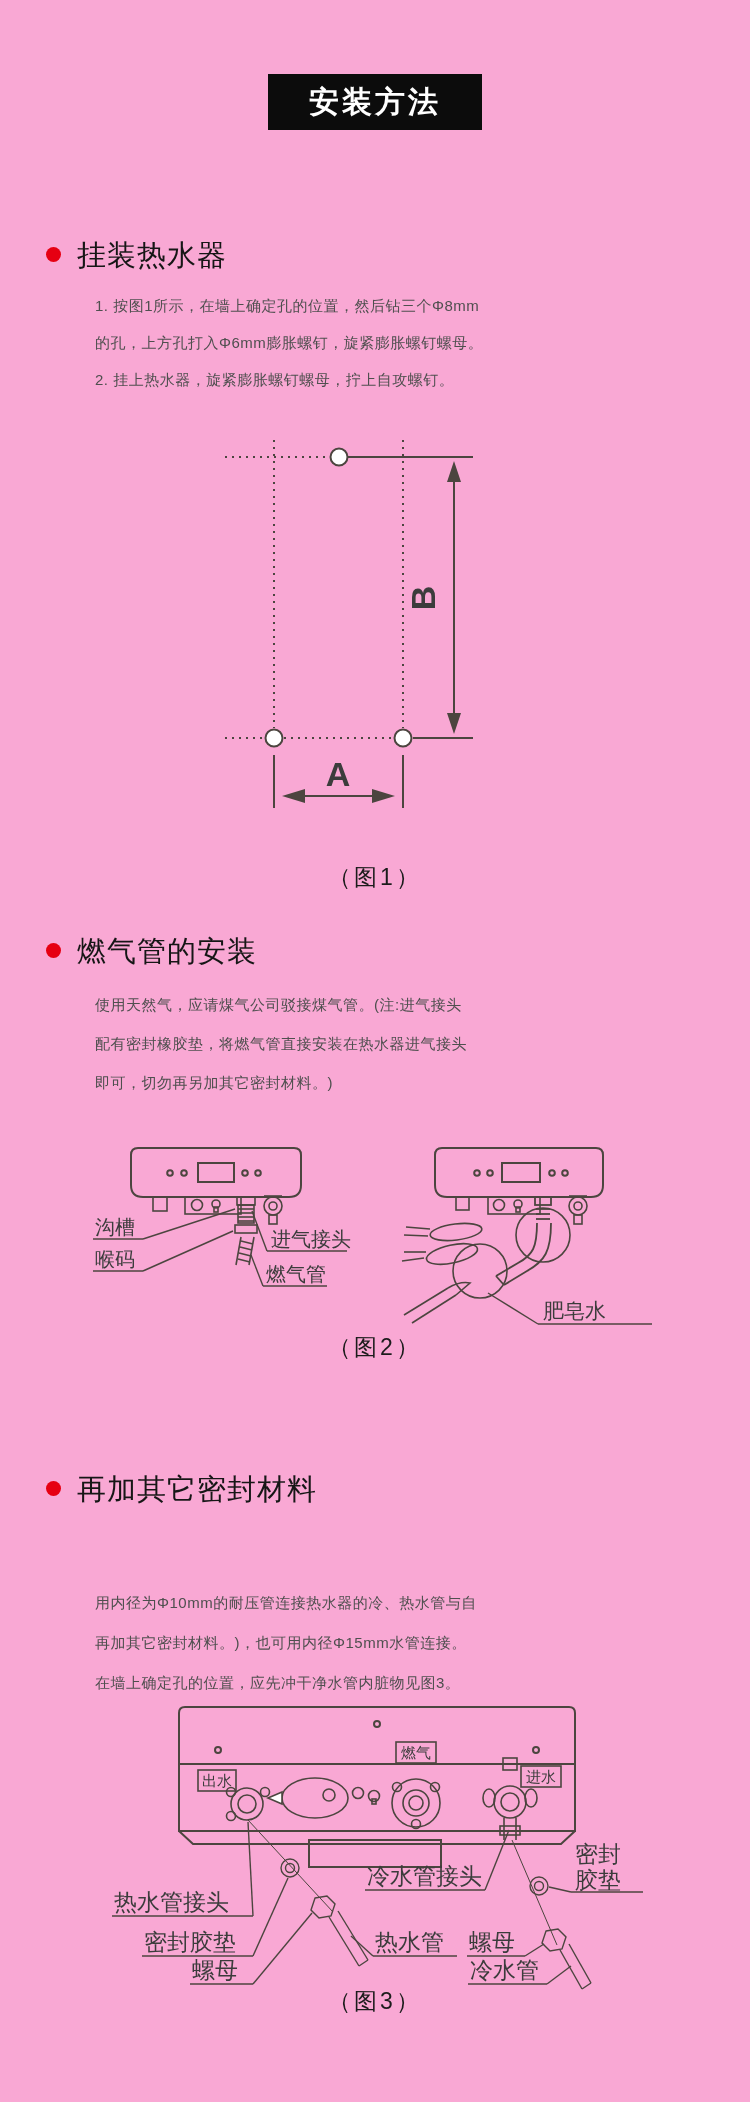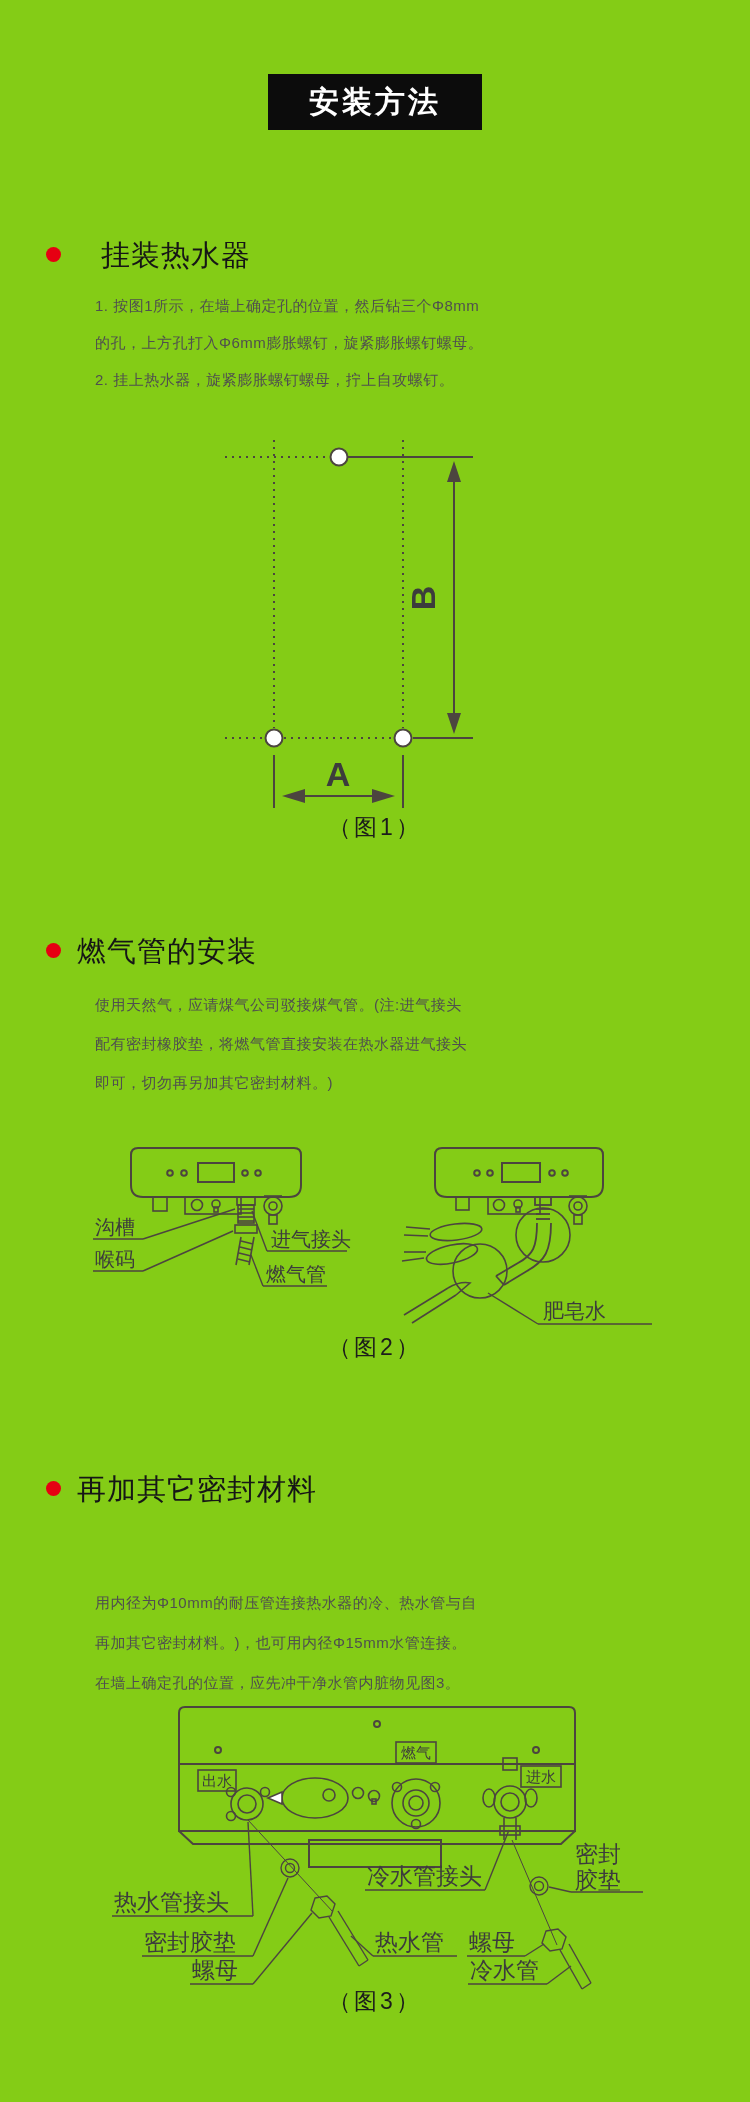--- a/index.html
+++ b/index.html
@@ -1,20 +1,20 @@
 <!DOCTYPE html>
 <html><head>
 <meta charset="utf-8">
 <style>
   html,body{margin:0;padding:0;background:#ffffff;}
   .page{
     position:relative;
     width:750px;height:2102px;
     margin:0 auto;
-    background:#84cc16;
+    background:#f9a8d4;
     font-family:"Liberation Sans", sans-serif;
     overflow:hidden;
   }
   .title-box{
     position:absolute;top:74px;left:50%;transform:translateX(-50%);
     background:#0c0c0c;color:#ffffff;
     width:214px;height:56px;line-height:56px;
     text-align:center;font-size:30px;font-weight:bold;letter-spacing:3px;
   }
   .sec-head{position:absolute;left:46px;display:flex;align-items:flex-start;}
@@ -42,21 +42,21 @@
   svg text{font-family:"Liberation Sans", sans-serif;fill:#3c3c3c;}
   .art{stroke:#4c453f;fill:none;}
 </style>
 </head>
 <body>
 
 <div class="page">
 
   <div class="title-box">安装方法</div>
 
-  <div class="sec-head" style="top:236px;gap:24px;">
+  <div class="sec-head" style="top:236px;">
     <span class="bullet"></span>
     <h2>挂装热水器</h2>
   </div>
 
   <div class="para p1">
     <div>1. 按图1所示，在墙上确定孔的位置，然后钻三个Φ8mm</div>
     <div>的孔，上方孔打入Φ6mm膨胀螺钉，旋紧膨胀螺钉螺母。</div>
     <div>2. 挂上热水器，旋紧膨胀螺钉螺母，拧上自攻螺钉。</div>
   </div>
 
@@ -89,21 +89,21 @@
         <line x1="328" y1="325" x2="328" y2="378"></line>
         <line x1="212" y1="366" x2="315" y2="366"></line>
         <polygon points="230,359 230,373 207,366" fill="#4c453f" stroke="none"></polygon>
         <polygon points="297,359 297,373 320,366" fill="#4c453f" stroke="none"></polygon>
       </g>
     </g>
     <text x="360" y="168" transform="rotate(-90 360 168)" text-anchor="middle" font-size="34" font-weight="bold" fill="#3b342e">B</text>
     <text x="263" y="356" text-anchor="middle" font-size="34" font-weight="bold" fill="#3b342e">A</text>
   </svg>
 
-  <div class="fig-cap" style="top:812px;">（图1）</div>
+  <div class="fig-cap" style="top:862px;">（图1）</div>
 
   <div class="sec-head" style="top:932px;text-align:right;">
     <span class="bullet"></span>
     <h2>燃气管的安装</h2>
   </div>
 
   <div class="para p2">
     <div>使用天然气，应请煤气公司驳接煤气管。(注:进气接头</div>
     <div>配有密封橡胶垫，将燃气管直接安装在热水器进气接头</div>
     <div>即可，切勿再另加其它密封材料。)</div>

